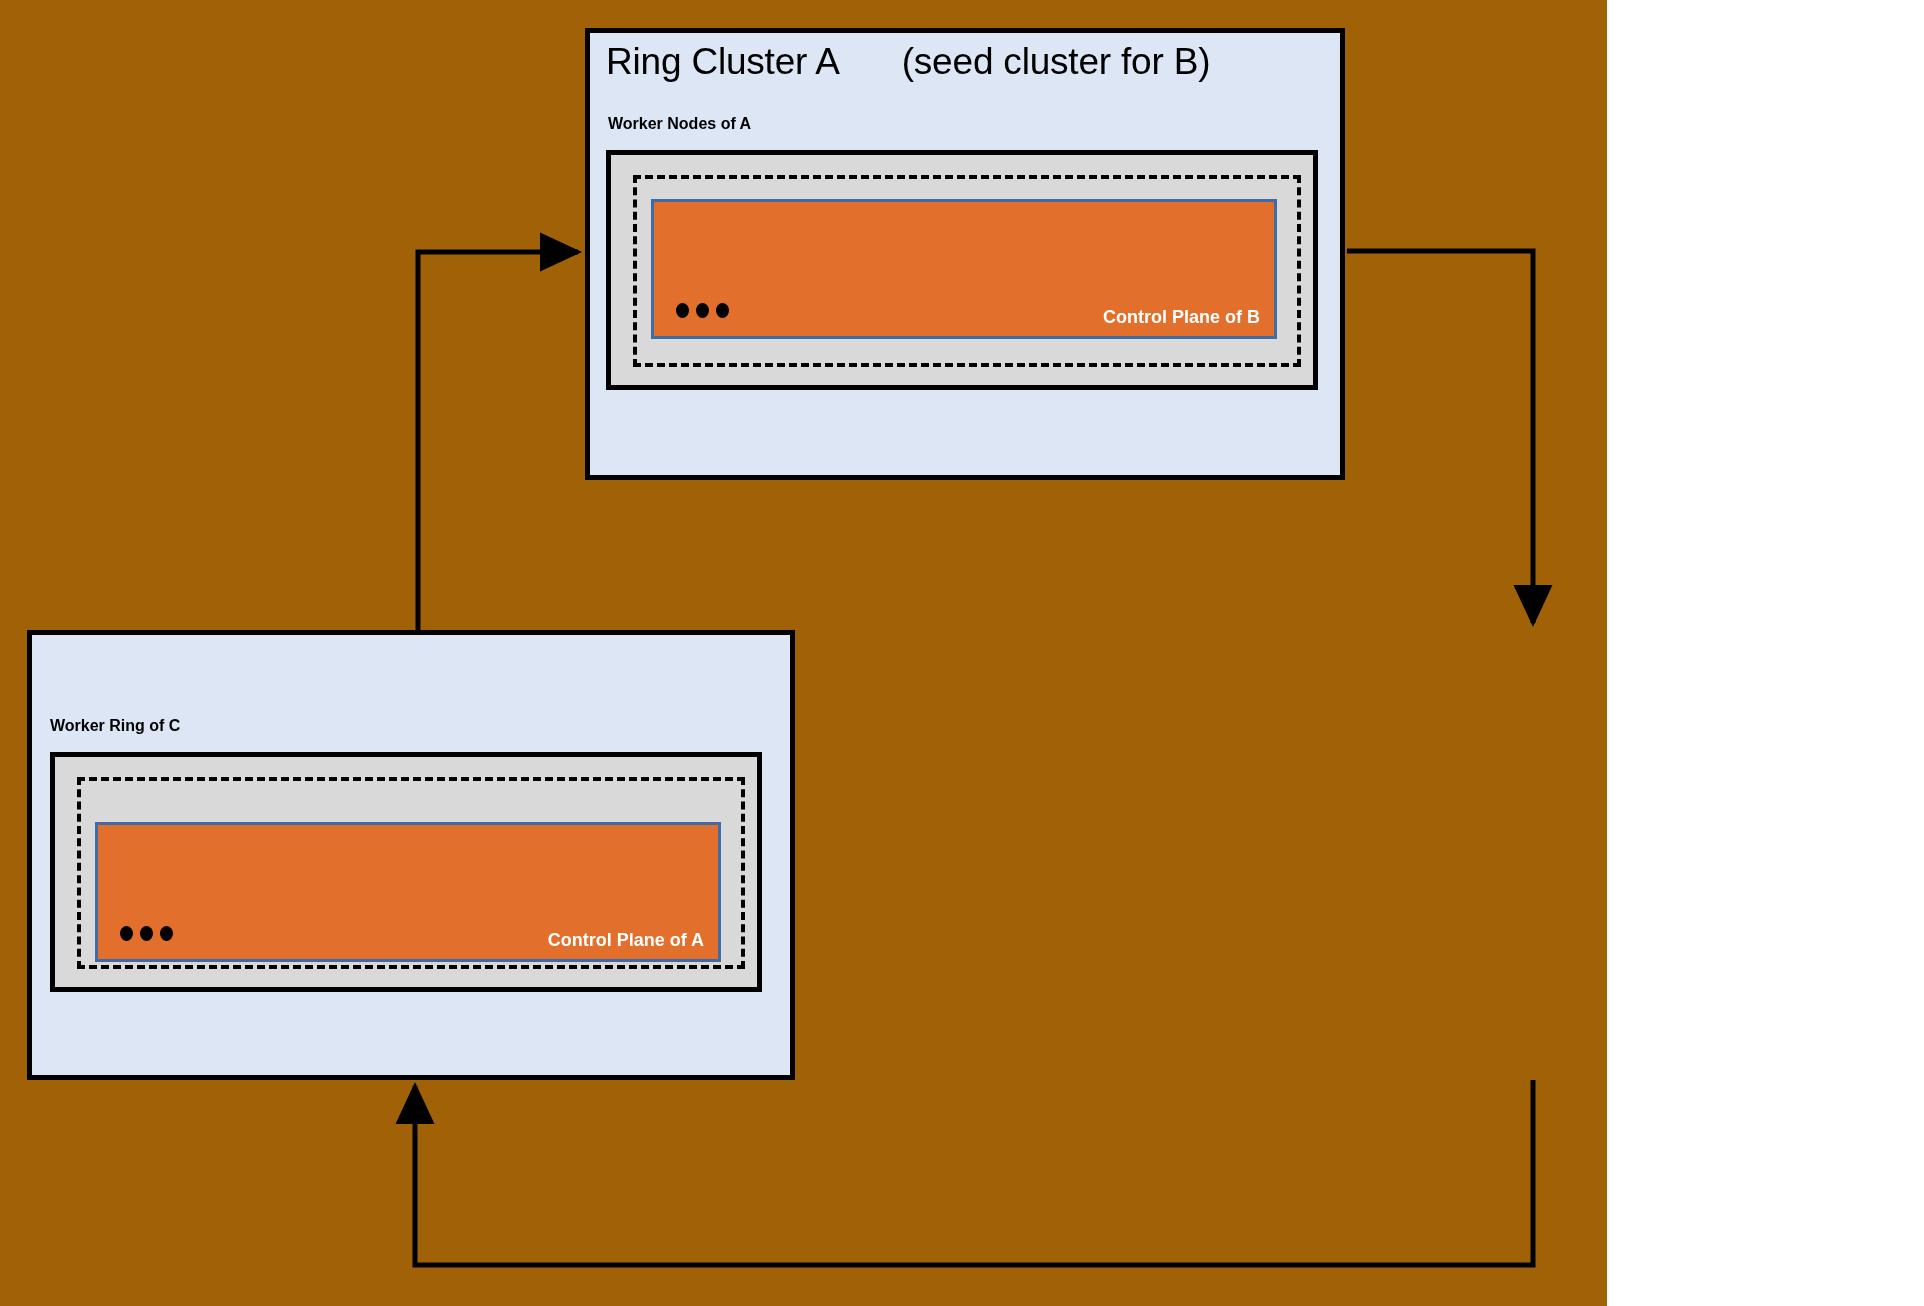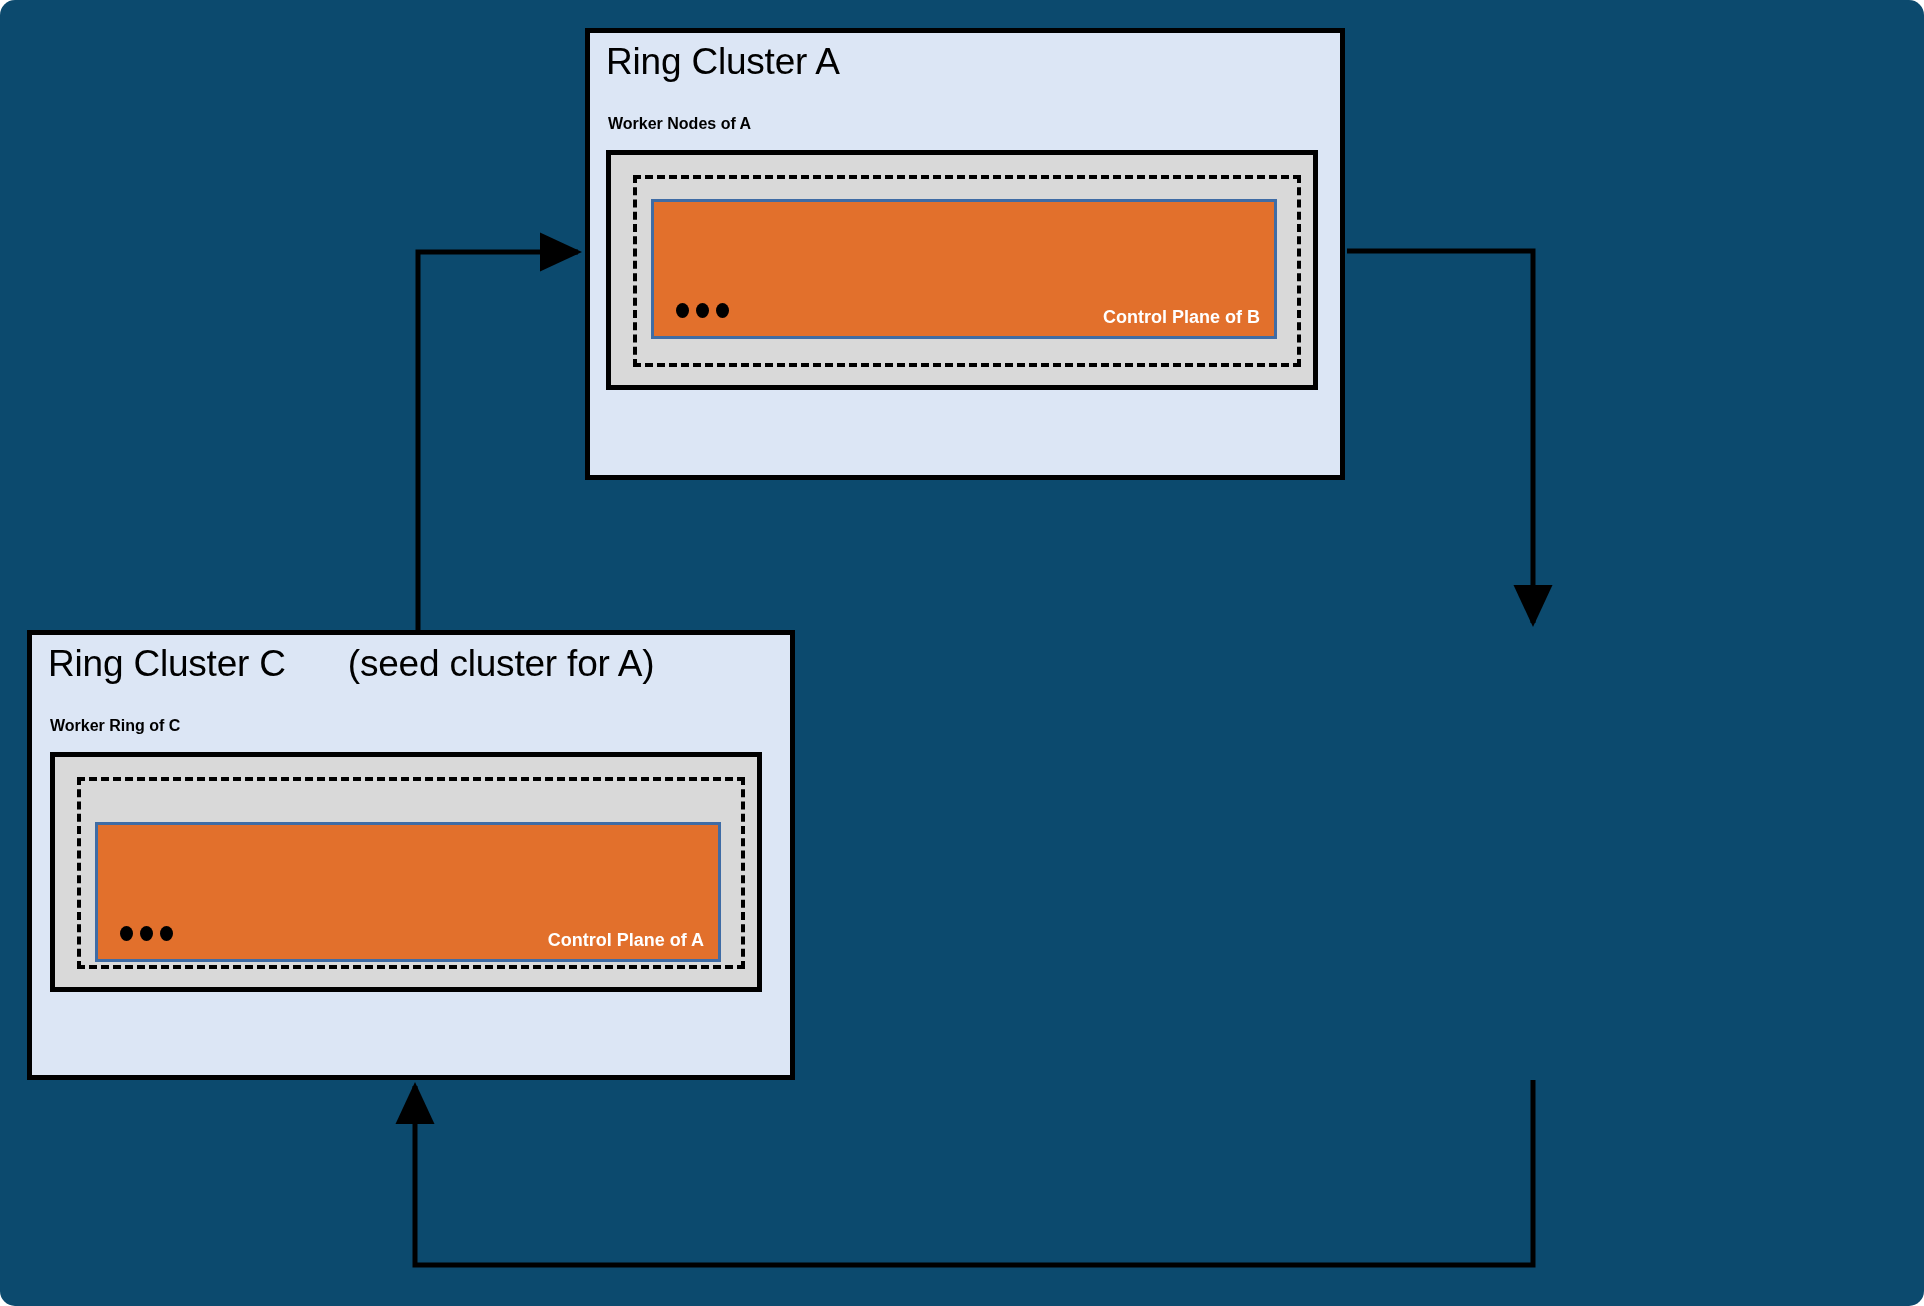--- a/index.html
+++ b/index.html
@@ -5,25 +5,24 @@
   html, body {
     margin: 0;
     padding: 0;
     background: #ffffff;
   }
   body {
     font-family: "Liberation Sans", sans-serif;
   }
   #canvas {
     position: relative;
-    width: 1924px;
+    width: 1607px;
     height: 1306px;
-    background: #0c4a6e;
+    background: #a16207;
     overflow: hidden;
-    border-radius: 15px;
   }
 
   
   #arrow-layer {
     position: absolute;
     left: 0;
     top: 0;
     width: 1924px;
     height: 1306px;
     pointer-events: none;
@@ -128,43 +127,40 @@
     <path d="M 418,632 L 418,252 L 578,252" fill="none" stroke="#000000" stroke-width="5" marker-end="url(#arrowhead)"></path>
 
     <path d="M 1347,251 L 1533,251 L 1533,623" fill="none" stroke="#000000" stroke-width="5" marker-end="url(#arrowhead)"></path>
 
     <path d="M 1533,1080 L 1533,1265 L 415,1265 L 415,1086" fill="none" stroke="#000000" stroke-width="5" marker-end="url(#arrowhead)"></path>
   </svg>
 
   <div class="ring-cluster" style="left:585px; top:28px; width:760px; height:452px;">
     <div class="cluster-header">
       <span class="cluster-title">Ring Cluster A</span>
+      <span class="cluster-subtitle">(seed cluster for B)</span>
     </div>
 
     <div class="worker-label" style="top:82px;">Worker Nodes of A</div>
 
     <div class="worker-box" style="left:16px; top:117px; width:712px; height:240px;">
       <div class="dashed-box" style="left:22px; top:20px; width:668px; height:192px;">
         <div class="control-plane" style="left:14px; top:20px; width:626px; height:140px;">
           <div class="cp-dots">
             <i></i>
               <i></i>
               <i></i>
           </div>
           <div class="cp-label">Control Plane of B</div>
         </div>
       </div>
     </div>
   </div>
 
   <div class="ring-cluster" style="left:27px; top:630px; width:768px; height:450px;">
-    <div class="cluster-header">
-      <span class="cluster-title">Ring Cluster C</span>
-      <span class="cluster-subtitle">(seed cluster for A)</span>
-    </div>
 
     <div class="worker-label" style="top:82px;">Worker Ring of C</div>
 
     <div class="worker-box" style="left:18px; top:117px; width:712px; height:240px;">
       <div class="dashed-box" style="left:22px; top:20px; width:668px; height:192px;">
         <div class="control-plane" style="left:14px; top:20px; width:626px; height:140px;margin-top:21px;">
           <div class="cp-dots">
             <i></i>
               <i></i>
               <i></i>

